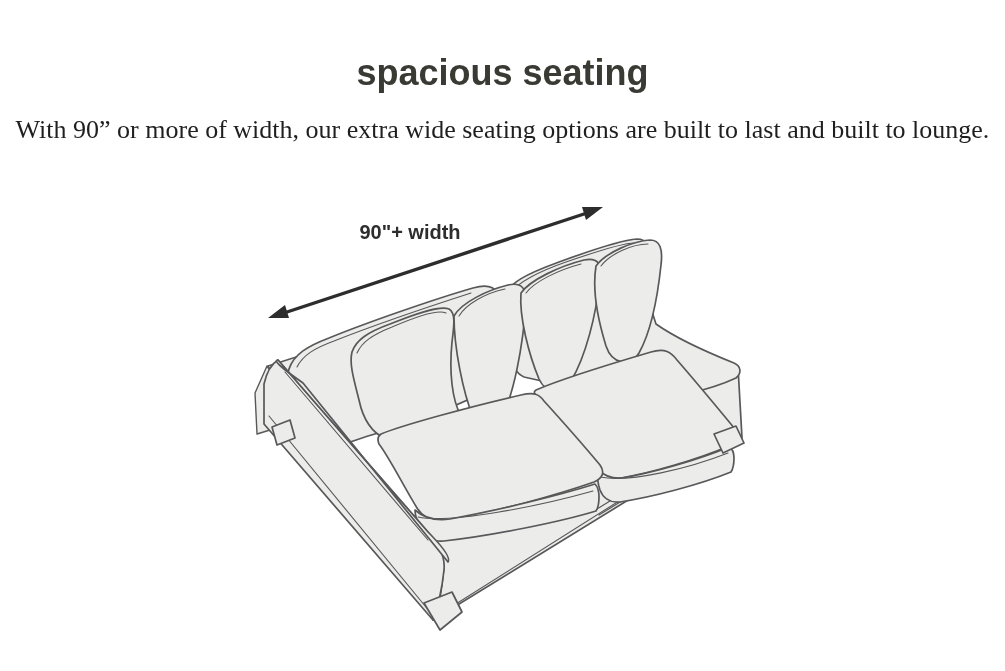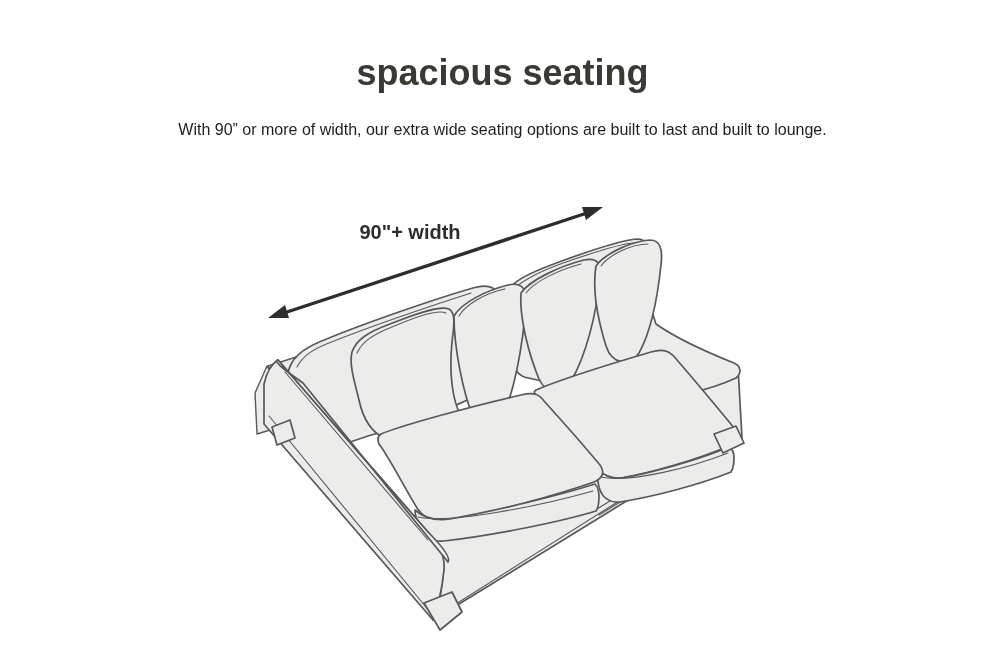--- a/index.html
+++ b/index.html
@@ -21,22 +21,23 @@
   }
   .title{
     position:absolute;top:52px;left:0;width:100%;
     text-align:center;
     font-size:36px;font-weight:700;letter-spacing:0px;
     color:var(--title-color);
   }
   .desc{
     position:absolute;top:117px;left:0;width:100%;
     text-align:center;
-    font-size:16px;line-height:26px;
+    font-size:26px;line-height:26px;
     color:var(--body-color);
+    font-family:Liberation Serif, serif;
   }
   .diagram{position:absolute;left:0;top:0;width:1005px;height:671px;}
   
   .sofa path{fill:var(--sofa-fill);stroke:var(--sofa-line);stroke-width:1.7;stroke-linejoin:round;stroke-linecap:round;}
   .sofa path.frame{stroke-width:1.4;}
   .sofa path.pipe{fill:none;stroke-width:1.1;}
   .sofa path.seam{fill:none;stroke-width:1.2;}
   
   .arrow line{stroke:var(--ink);stroke-width:3.4;}
   .arrow polygon{fill:var(--ink);stroke:none;}

